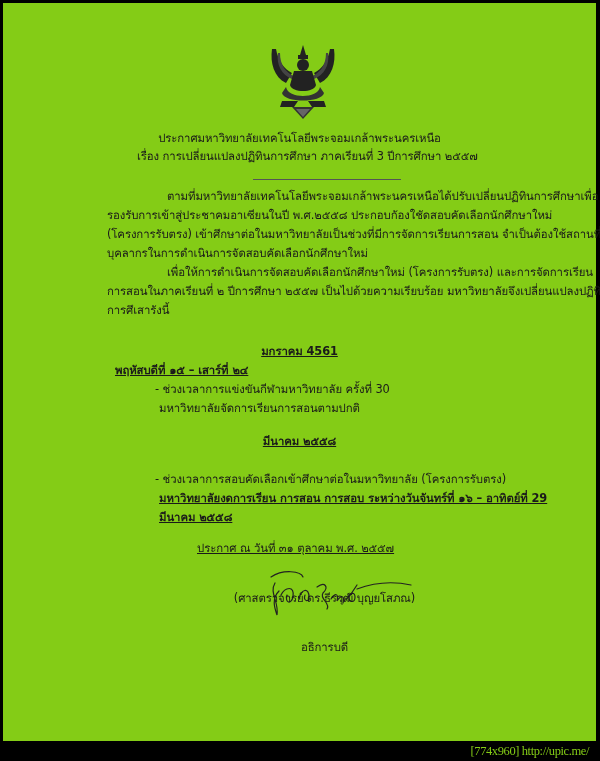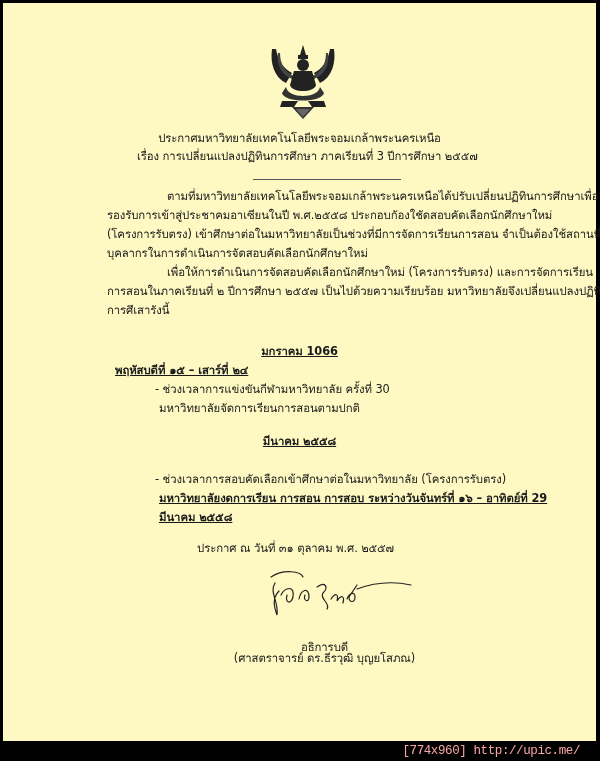--- a/index.html
+++ b/index.html
@@ -4,35 +4,35 @@
 <style>
   html, body { margin: 0; padding: 0; }
   body {
     width: 600px; height: 761px; position: relative; overflow: hidden;
     background: #000;
     font-family: "DejaVu Sans", "Liberation Sans", sans-serif;
     color: #1a1a1a;
   }
   .page {
     position: absolute; left: 3px; top: 3px; width: 593px; height: 738px;
-    background: #fef9c3;
+    background: #84cc16;
   }
   .abs { position: absolute; white-space: nowrap; }
   .t { font-size: 11.4px; line-height: 15px; letter-spacing: -0.1px; }
   .b { font-weight: bold; text-decoration: underline; }
   .u { text-decoration: underline; }
   .center { text-align: center; }
   .emblem { position: absolute; left: 263px; top: 40px; width: 74px; height: 78px; }
   .rule { position: absolute; left: 250px; top: 176px; width: 148px; height: 1px; background: #555; }
   .footer {
     position: absolute; left: 0; top: 741px; width: 600px; height: 20px; background: #000;
   }
   .footer-text {
-    position: absolute; right: 20px; top: 1px;
-    color: #fca5a5; font-family: Liberation Mono, monospace; font-size: 12.5px; line-height: 18px;
+    position: absolute; right: 11px; top: 1px;
+    color: #84cc16; font-family: Liberation Serif, serif; font-size: 12.5px; line-height: 18px;
     letter-spacing: -0.4px;
   }
   .sig { position: absolute; left: 262px; top: 566px; width: 150px; height: 50px; }
 </style>
 </head>
 <body>
 
 <div class="page">
 
   <svg class="emblem" viewBox="0 0 74 78">
@@ -66,44 +66,44 @@
 
   <div class="abs t" style="left:164px;top:186px;">ตามที่มหาวิทยาลัยเทคโนโลยีพระจอมเกล้าพระนครเหนือได้ปรับเปลี่ยนปฏิทินการศึกษาเพื่อ</div>
   <div class="abs t" style="left:104px;top:205px;">รองรับการเข้าสู่ประชาคมอาเซียนในปี พ.ศ.๒๕๕๘ ประกอบกัองใชัดสอบคัดเลือกนักศึกษาใหม่</div>
   <div class="abs t" style="left:104px;top:224px;">(โครงการรับตรง) เข้าศึกษาต่อในมหาวิทยาลัยเป็นช่วงที่มีการจัดการเรียนการสอน จำเป็นต้องใช้สถานที่และ</div>
   <div class="abs t" style="left:104px;top:243px;">บุคลากรในการดำเนินการจัดสอบคัดเลือกนักศึกษาใหม่</div>
 
   <div class="abs t" style="left:164px;top:262px;">เพื่อให้การดำเนินการจัดสอบคัดเลือกนักศึกษาใหม่ (โครงการรับตรง) และการจัดการเรียน</div>
   <div class="abs t" style="left:104px;top:281px;">การสอนในภาคเรียนที่ ๒ ปีการศึกษา ๒๕๕๗ เป็นไปด้วยความเรียบร้อย มหาวิทยาลัยจึงเปลี่ยนแปลงปฏิทิน</div>
   <div class="abs t" style="left:104px;top:300px;">การศึเสารังนี้</div>
 
-  <div class="abs t b u center" style="left:0;width:593px;top:341px;">มกราคม 1066</div>
+  <div class="abs t b u center" style="left:0;width:593px;top:341px;">มกราคม 4561</div>
   <div class="abs t b" style="left:112px;top:360px;">พฤหัสบดีที่  ๑๕ – เสาร์ที่ ๒๔</div>
   <div class="abs t" style="left:152px;top:379px;">- ช่วงเวลาการแข่งขันกีฬามหาวิทยาลัย ครั้งที่ 30</div>
   <div class="abs t" style="left:156px;top:398px;">มหาวิทยาลัยจัดการเรียนการสอนตามปกติ</div>
 
   <div class="abs t b u center" style="left:0;width:593px;top:431px;">มีนาคม ๒๕๕๘</div>
   <div class="abs t" style="left:152px;top:469px;">- ช่วงเวลาการสอบคัดเลือกเข้าศึกษาต่อในมหาวิทยาลัย (โครงการรับตรง)</div>
   <div class="abs t b" style="left:156px;top:488px;">มหาวิทยาลัยงดการเรียน การสอน การสอบ ระหว่างวันจันทร์ที่ ๑๖ – อาทิตย์ที่ 29</div>
   <div class="abs t b" style="left:156px;top:507px;">มีนาคม ๒๕๕๘</div>
 
-  <div class="abs t" style="left:194px;top:538px;">ประกาศ  ณ  วันที่  ๓๑  ตุลาคม  พ.ศ. ๒๕๕๗</div>
+  <div class="abs t" style="left:194px;top:538px;text-decoration:underline;">ประกาศ  ณ  วันที่  ๓๑  ตุลาคม  พ.ศ. ๒๕๕๗</div>
 
   <svg class="sig" viewBox="0 0 150 50">
     <g fill="none" stroke="#222" stroke-width="1.2" stroke-linecap="round">
       <path d="M6 8 C18 0 36 2 38 8"></path>
       <path d="M10 14 C4 24 14 32 12 46 C10 40 6 30 14 22"></path>
       <path d="M16 26 C20 18 30 16 28 28 C26 36 20 34 22 26"></path>
       <path d="M34 30 C36 20 44 18 44 28 C44 34 38 32 40 26"></path>
       <path d="M52 18 C60 12 64 18 58 24 C54 30 66 34 62 40"></path>
       <path d="M66 30 C70 24 74 24 72 32 C76 26 80 26 78 34"></path>
       <path d="M82 30 C84 24 90 22 90 28 C90 34 84 34 84 28 L92 16"></path>
       <path d="M92 20 C108 14 128 12 146 16"></path>
     </g>
   </svg>
 
-  <div class="abs t center" style="left:0;width:593px;top:648px;padding-left:50px;box-sizing:border-box;">(ศาสตราจารย์ ดร.ธีรวุฒิ  บุญยโสภณ)</div>
+  <div class="abs t center" style="left:0;width:593px;top:588px;padding-left:50px;box-sizing:border-box;">(ศาสตราจารย์ ดร.ธีรวุฒิ  บุญยโสภณ)</div>
   <div class="abs t center" style="left:0;width:593px;top:637px;padding-left:50px;box-sizing:border-box;">อธิการบดี</div>
 </div>
 
 <div class="footer">
   <span class="footer-text">[774x960] http://upic.me/</span>
 </div>
 
 </body></html>

